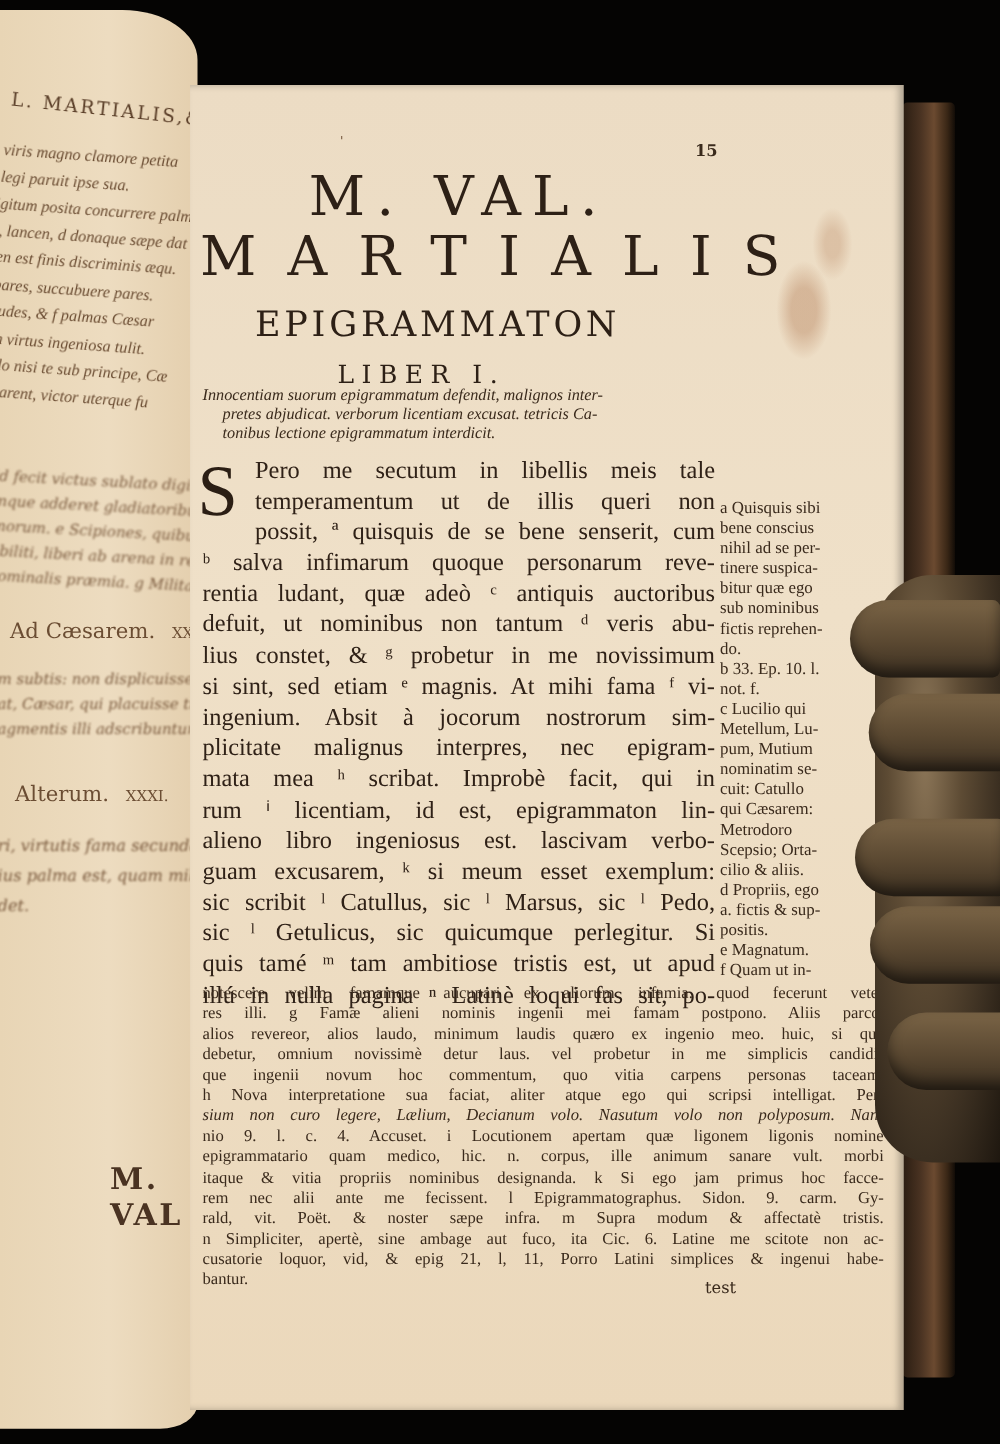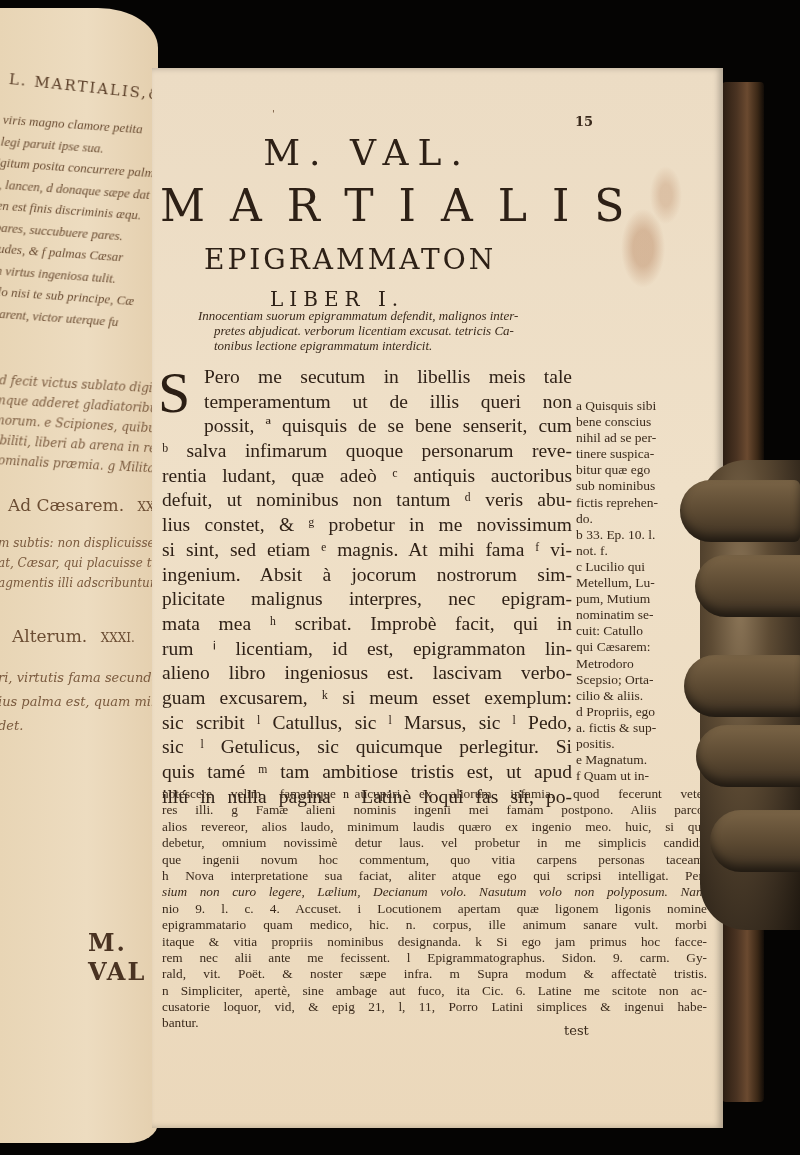--- a/index.html
+++ b/index.html
@@ -56,29 +56,29 @@
   }
   
   .page {
     position:absolute; left:152px; top:68px; width:571px; height:1060px;
     background:
       radial-gradient(ellipse at 86% 17%, rgba(170,110,70,.35) 0 10px, transparent 22px),
       radial-gradient(ellipse at 90% 12%, rgba(170,110,70,.25) 0 6px, transparent 16px),
       linear-gradient(180deg,#ecdcc4 0%,#efe0c8 40%,#ebd8bb 100%);
     box-shadow:-4px 0 6px rgba(0,0,0,.25) inset;
   }
-  .page-number { position:absolute; left:404px; top:46px; font-size:13px; font-weight:bold; color:#3a2a1c;margin-left:19px; }
+  .page-number { position:absolute; left:404px; top:46px; font-size:13px; font-weight:bold; color:#3a2a1c; }
   .signature-mark { position:absolute; left:120px; top:40px; font-size:10px; color:#6b4d33; }
-  .title-1 { position:absolute; left:0; width:430px; top:64px; text-align:center; font-size:36px; letter-spacing:9px; color:#2d2016; }
+  .title-1 { position:absolute; left:0; width:430px; top:64px; text-align:center; font-size:44px; letter-spacing:9px; color:#2d2016; }
   .title-2 { position:absolute; left:8px; top:112px; font-size:44px; letter-spacing:25px; color:#2d2016; white-space:nowrap; }
   .title-3 { position:absolute; left:52px; top:175px; font-size:28px; letter-spacing:3px; color:#2d2016; white-space:nowrap; }
   .title-4 { position:absolute; left:118px; top:219px; font-size:20px; letter-spacing:6px; color:#2d2016; white-space:nowrap; }
   .argument {
     position:absolute; left:10px; top:240px; width:420px;
-    font-family:"Liberation Serif", serif; font-style:italic; font-size:13px; line-height:15px; color:#3a2a1c;margin-left:36px;
+    font-family:"Liberation Serif", serif; font-style:italic; font-size:13px; line-height:15px; color:#3a2a1c;
   }
   .argument .indent { padding-left:16px; }
   .body-text {
     position:absolute; left:10px; top:297px; width:410px;
     font-family:"Liberation Serif", serif; font-size:19.5px; line-height:24.7px; color:#2f2117;
     text-align:justify;
   }
   .body-text .line { display:block; white-space:nowrap; text-align-last:justify; text-align:justify; height:24.7px; }
   .body-text .line.indent { padding-left:42px; }
   .drop-cap {

